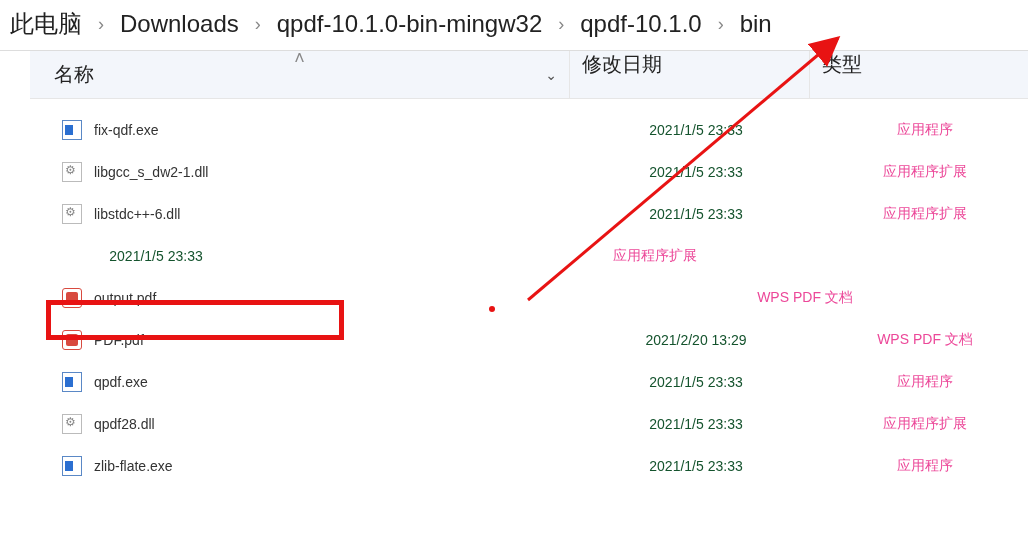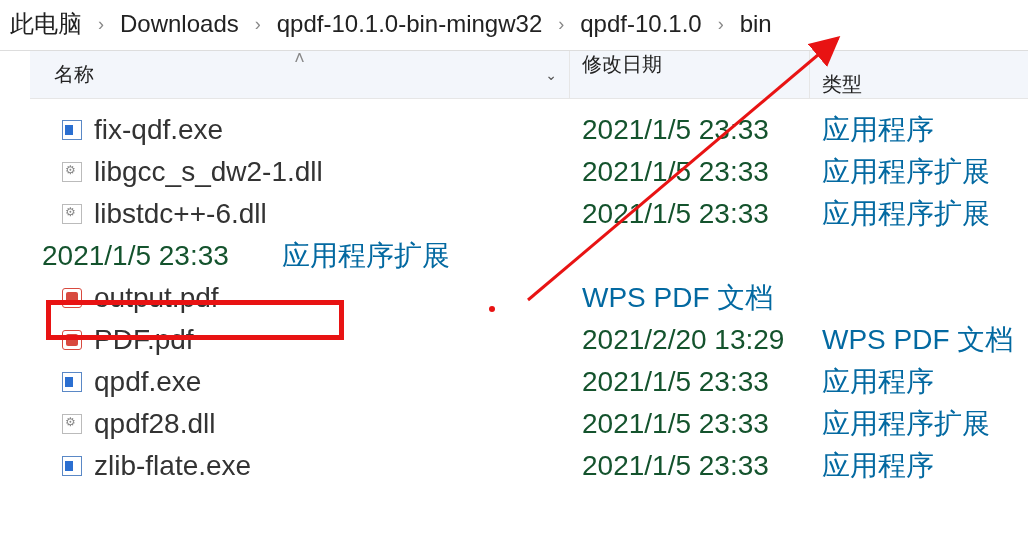--- a/index.html
+++ b/index.html
@@ -66,51 +66,52 @@
       padding-left: 12px;
       border-right: 1px solid #e6e6e6;
       height: 100%;
       display: flex;
     }
     .col-type-header {
       flex: 1;
       padding-left: 12px;
       height: 100%;
       display: flex;
-      align-items: flex-end;
+      align-items: flex-start;
     }
 
     
     .file-list {
       margin-left: 30px;
       margin-top: 10px;
     }
     .file-row {
       display: flex;
       align-items: center;
       height: 42px;
-      font-size: 28px;
+      font-size: 14px;
       color: #333;
+      text-align: center;
     }
     .col-name {
       flex: 0 0 540px;
       display: flex;
       align-items: center;
       padding-left: 32px;
       gap: 12px;
     }
     .col-date {
       flex: 0 0 240px;
       padding-left: 12px;
       color: #14532d;
     }
     .col-type {
       flex: 1;
       padding-left: 12px;
-      color: #0369a1;
+      color: #ec4899;
     }
 
     
     .icon {
       width: 20px;
       height: 20px;
       display: inline-flex;
       align-items: center;
       justify-content: center;
       flex-shrink: 0;

